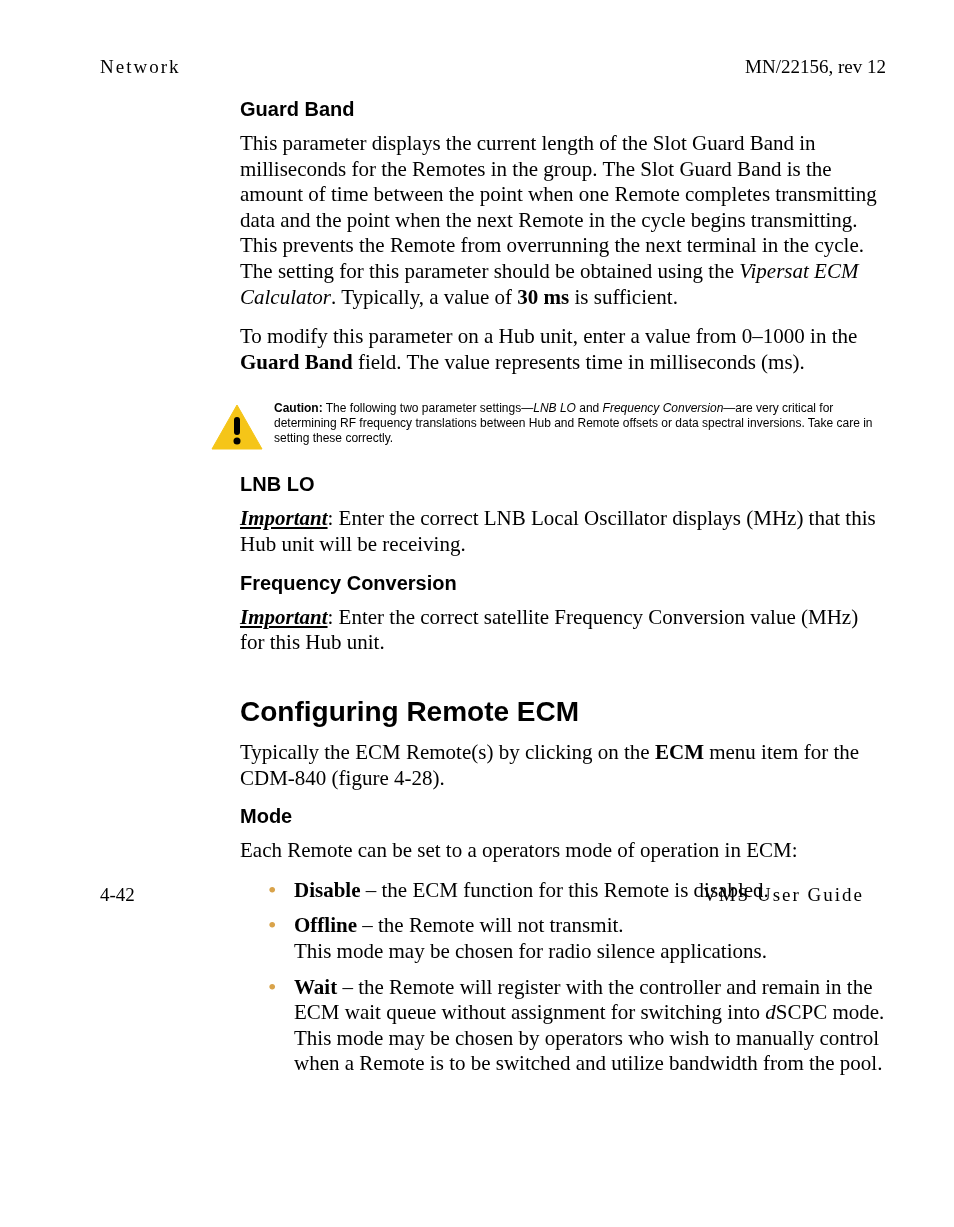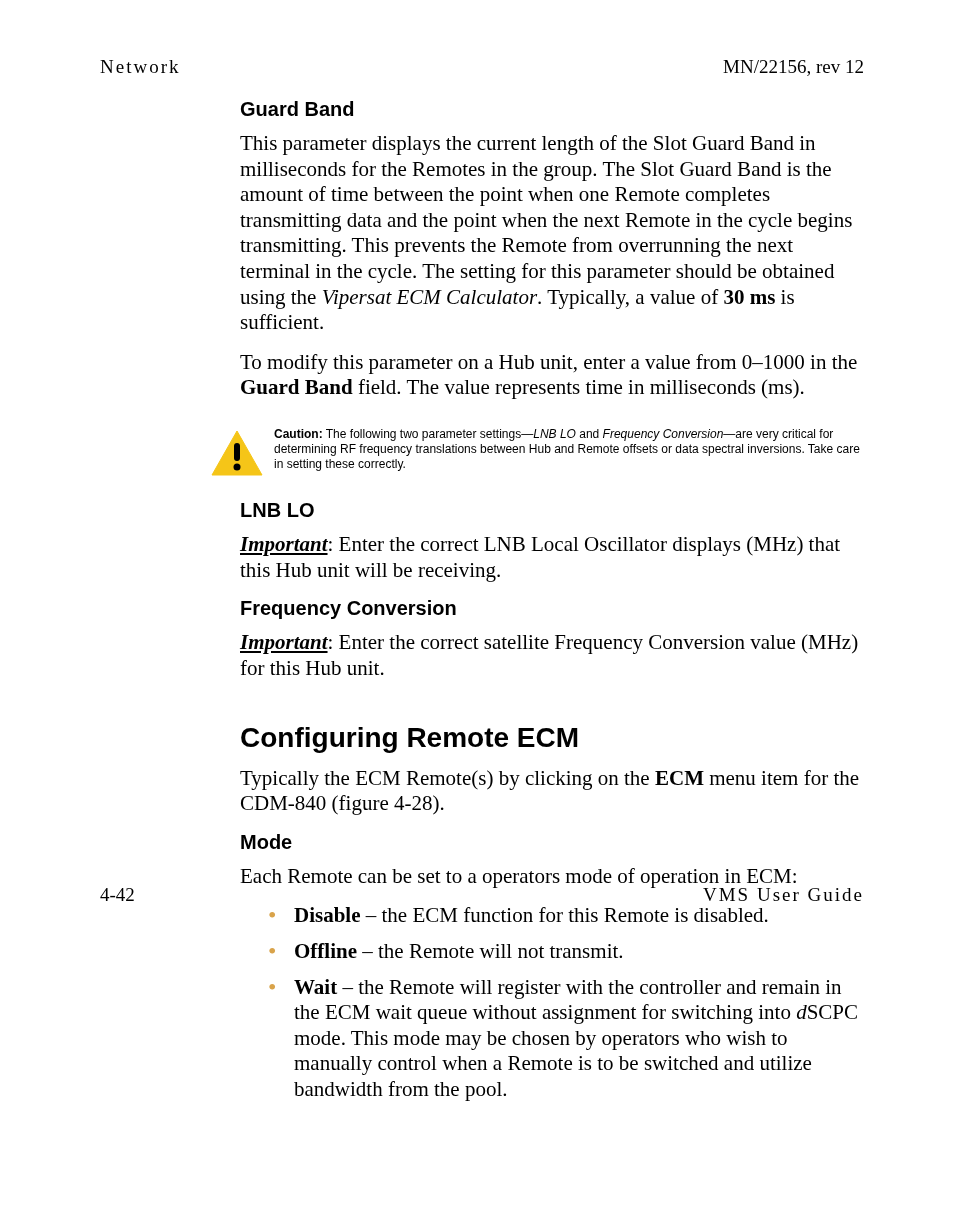--- a/index.html
+++ b/index.html
@@ -10,21 +10,21 @@
     height: 1227px;
     background: #fff;
     font-family: "Times New Roman", Times, serif;
     color: #000;
   }
   .page {
     position: relative;
     width: 954px;
     height: 952px;
     box-sizing: border-box;
-    padding: 56px 90px 0 100px;
+    padding: 56px 68px 0 100px;
   }
   .header {
     display: flex;
     justify-content: space-between;
     font-size: 19px;
     letter-spacing: 1px;
     margin-bottom: 20px;
   }
   .header .left { letter-spacing: 2px; }
   .header .right { font-family: "Times New Roman", serif; letter-spacing: 0; }
@@ -160,20 +160,21 @@
 
     <div class="h4" style="">Mode</div>
     <p class="body">Each Remote can be set to a operators mode of operation in ECM:</p>
 
     <ul class="modes">
       <li>
         <span class="bold">Disable</span><span> – the ECM function for this Remote is disabled.</span>
       </li>
       <li>
         <span class="bold">Offline</span><span> – the Remote will not transmit.</span><br>
+        <span>This mode may be chosen for radio silence applications.</span>
       </li>
       <li>
         <span class="bold">Wait</span><span> – the Remote will register with the controller and remain in the ECM wait queue without assignment for switching into </span><span class="d-italic">d</span><span>SCPC mode. This mode may be chosen by operators who wish to manually control when a Remote is to be switched and utilize bandwidth from the pool.</span>
       </li>
     </ul>
 
   </div>
 
   <div class="footer">
     <span>4-42</span>

